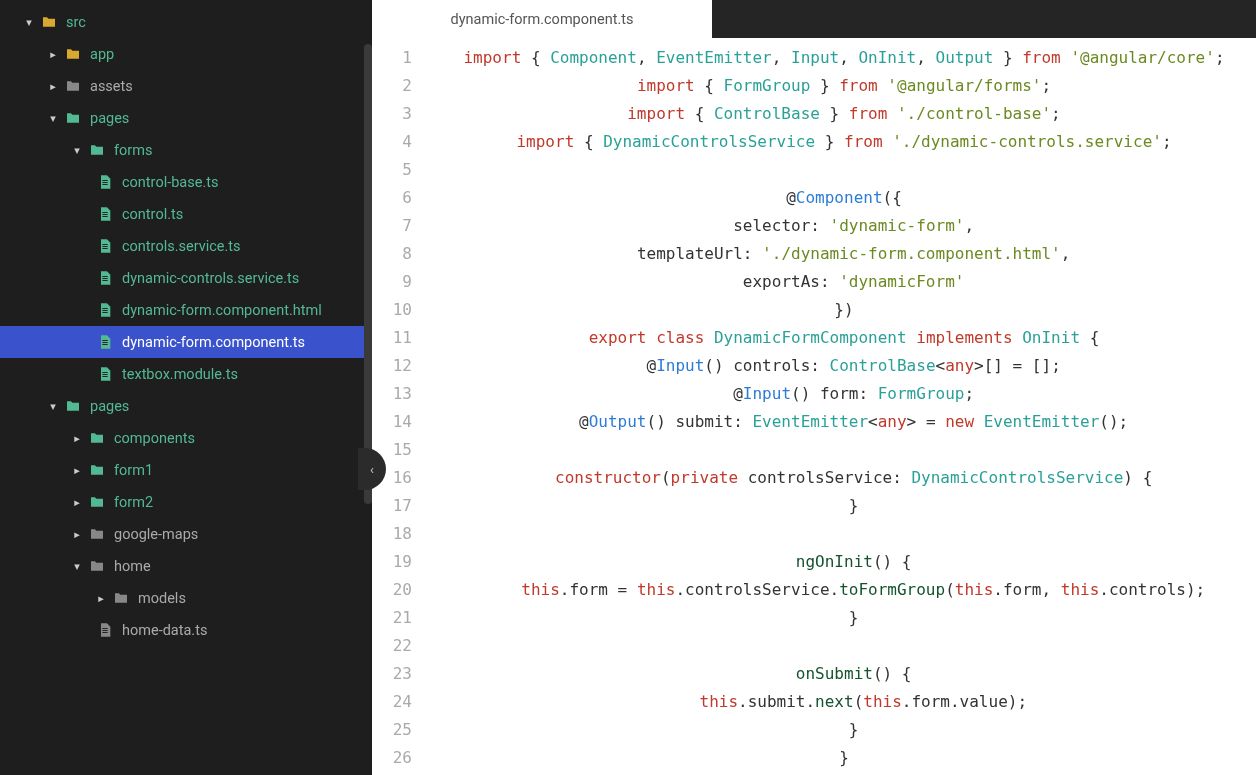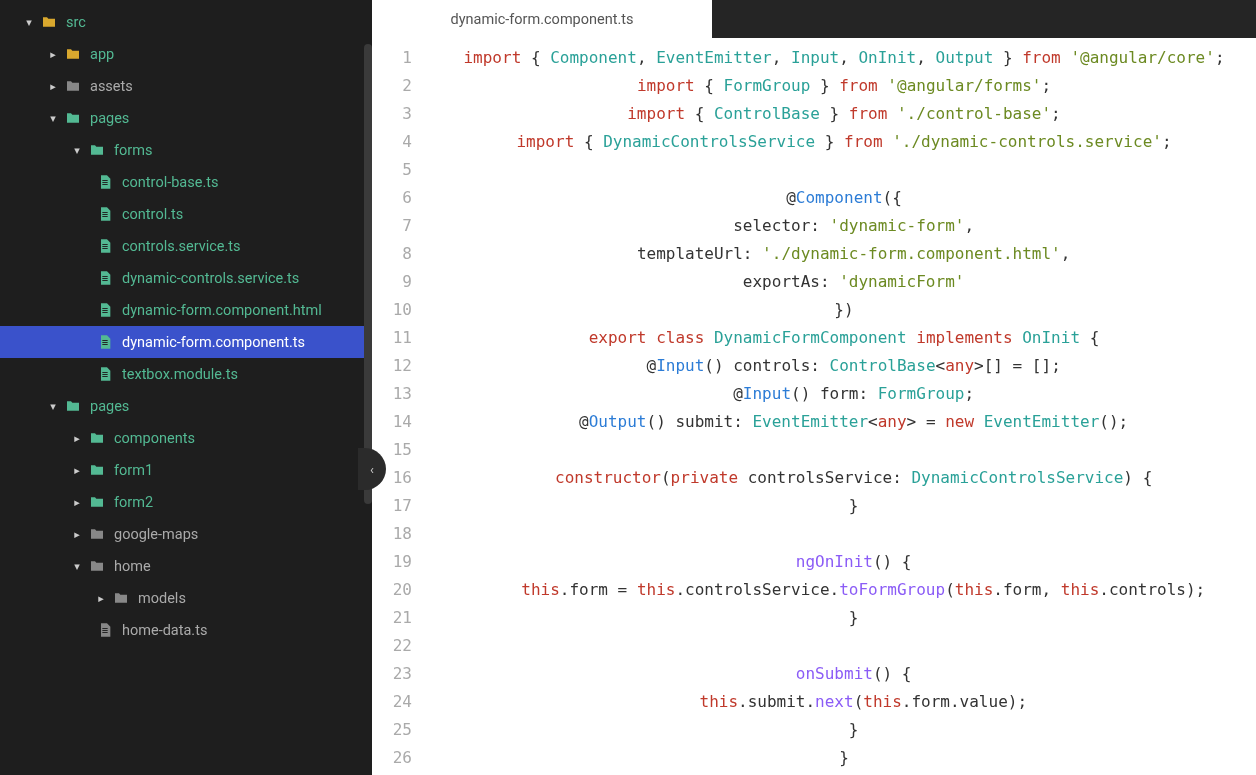--- a/index.html
+++ b/index.html
@@ -146,21 +146,21 @@
   white-space:pre;
   position:relative;
 }
 .code .line { height:28px; position:relative;text-align:center; }
 .code .hl { position:absolute; left:-60px; right:0; height:28px; background:#f3f3f3; z-index:-1; }
 
 .tok-kw   { color:#c0392b; }
 .tok-type { color:#2aa198; }
 .tok-str  { color:#6c8a22; }
 .tok-dec  { color:#2c7cd6; }
-.tok-method{ color:#8b5cf6; }
+.tok-method{ color:#14532d; }
 </style>
 </head>
 <body>
 
 <div class="sidebar">
   <div class="tree" id="tree">
       <div class="tree-row ind-1">
         <span class="chev">▾</span>
         <span class="icon">
           <svg viewBox="0 0 24 24">

